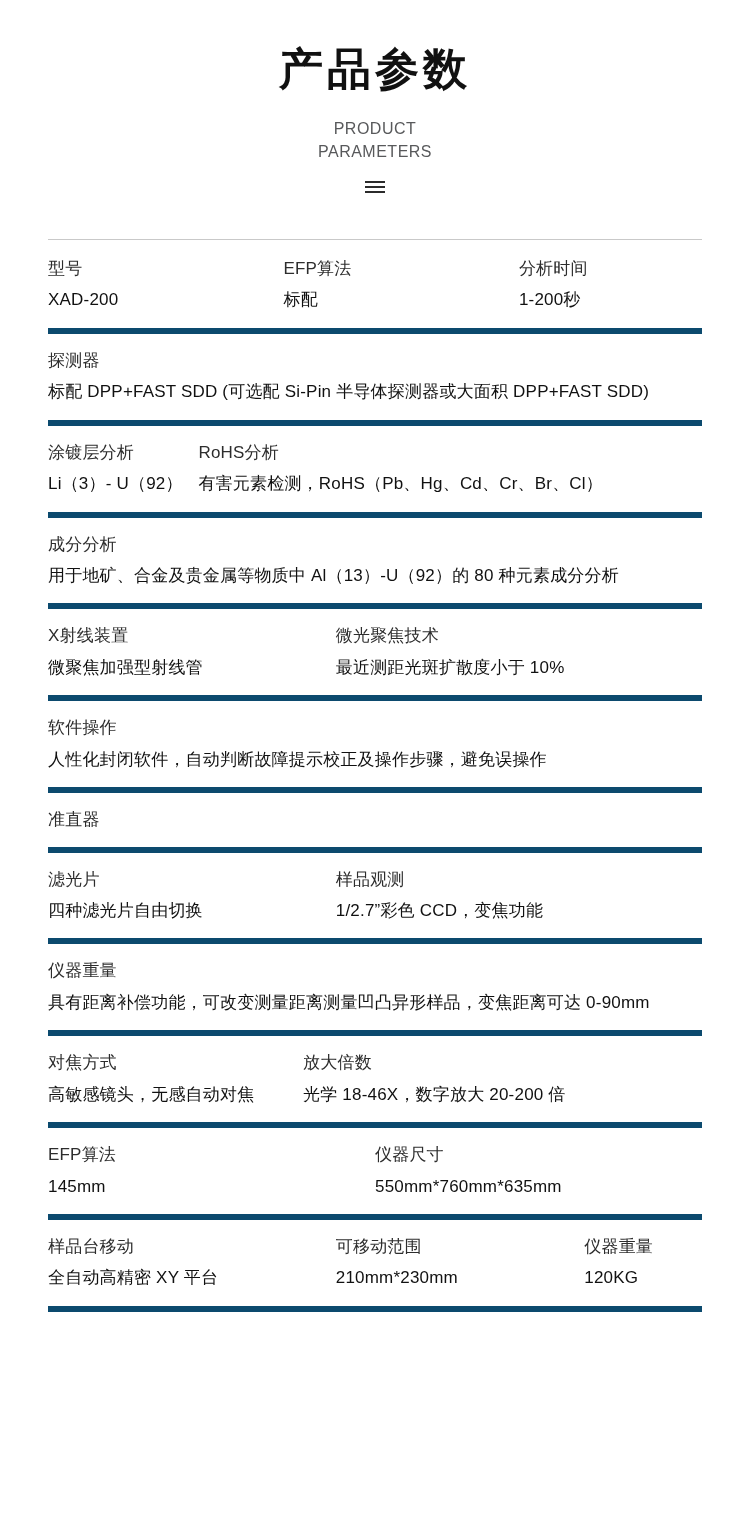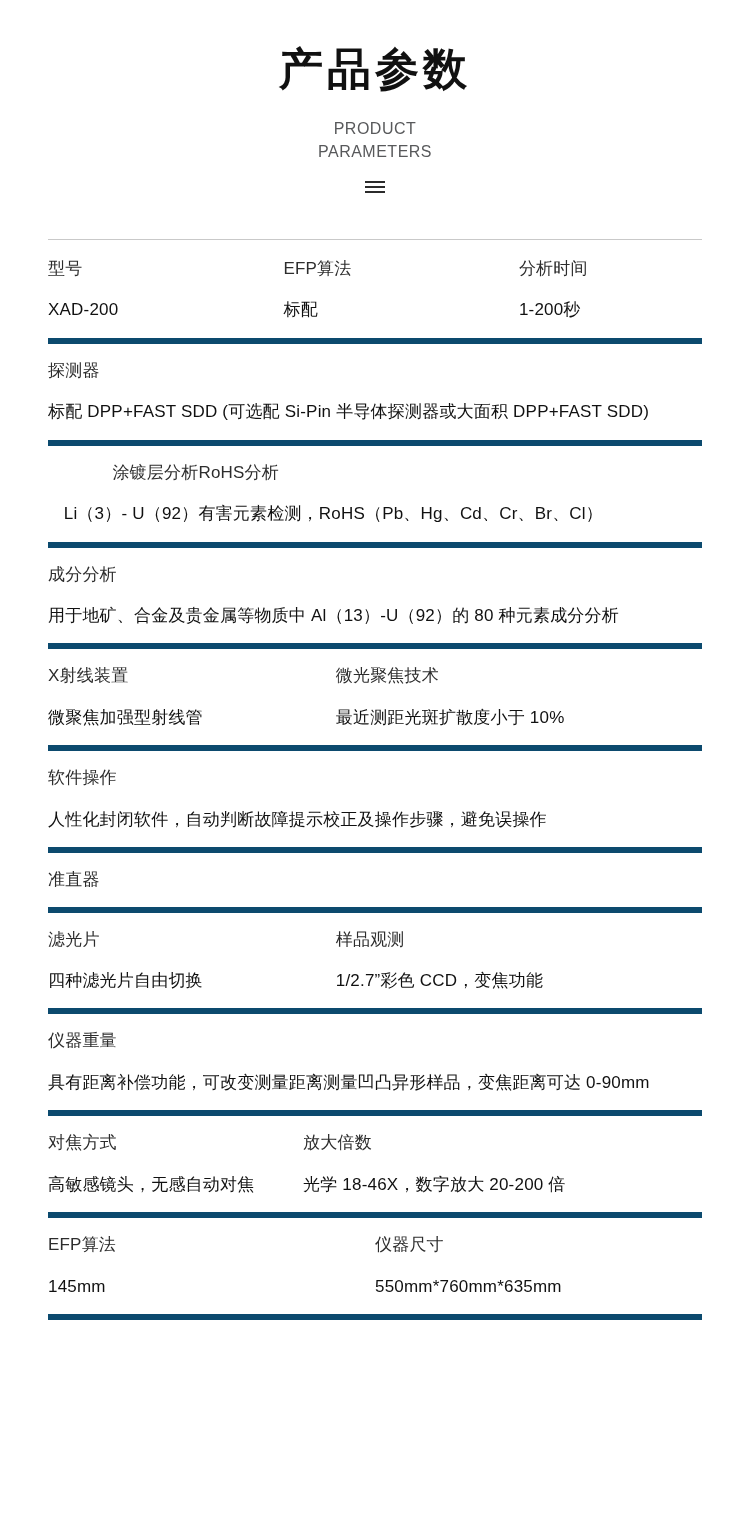--- a/index.html
+++ b/index.html
@@ -82,29 +82,29 @@
   .cell-label {
     font-size: 17px;
     color: #2d2d2d;
     line-height: 1.5;
     letter-spacing: 0.2px;
   }
   .cell-value {
     font-size: 17px;
     color: #111111;
     line-height: 1.55;
-    margin-top: 16px;
+    margin-top: 6px;
     letter-spacing: 0.2px;
   }
   
   .stack .cell {
     width: 100%;
   }
 
-  .cols-2b .cell:nth-child(1) { width: 23%; text-align: right; }
+  .cols-2b .cell:nth-child(1) { width: 23%; }
   .cols-2b .cell:nth-child(2) { width: 77%; }
 
   .cols-2c .cell:nth-child(1) { width: 44%; }
   .cols-2c .cell:nth-child(2) { width: 56%; }
 
   .cols-2d .cell:nth-child(1) { width: 50%; }
   .cols-2d .cell:nth-child(2) { width: 50%; }
 
   .cols-2e .cell:nth-child(1) { width: 39%; }
   .cols-2e .cell:nth-child(2) { width: 61%; }
@@ -257,15 +257,31 @@
           <div class="cell-label">EFP算法</div>
           <div class="cell-value">145mm</div>
         </div>
         <div class="cell">
           <div class="cell-label">仪器尺寸</div>
           <div class="cell-value">550mm*760mm*635mm</div>
         </div>
       </div>
     </div>
 
+    <div class="spec-row">
+      <div class="cells cols-3b">
+        <div class="cell">
+          <div class="cell-label">样品台移动</div>
+          <div class="cell-value">全自动高精密 XY 平台</div>
+        </div>
+        <div class="cell">
+          <div class="cell-label">可移动范围</div>
+          <div class="cell-value">210mm*230mm</div>
+        </div>
+        <div class="cell">
+          <div class="cell-label">仪器重量</div>
+          <div class="cell-value">120KG</div>
+        </div>
+      </div>
+    </div>
 
   </div>
 </div>
 
 </body></html>

